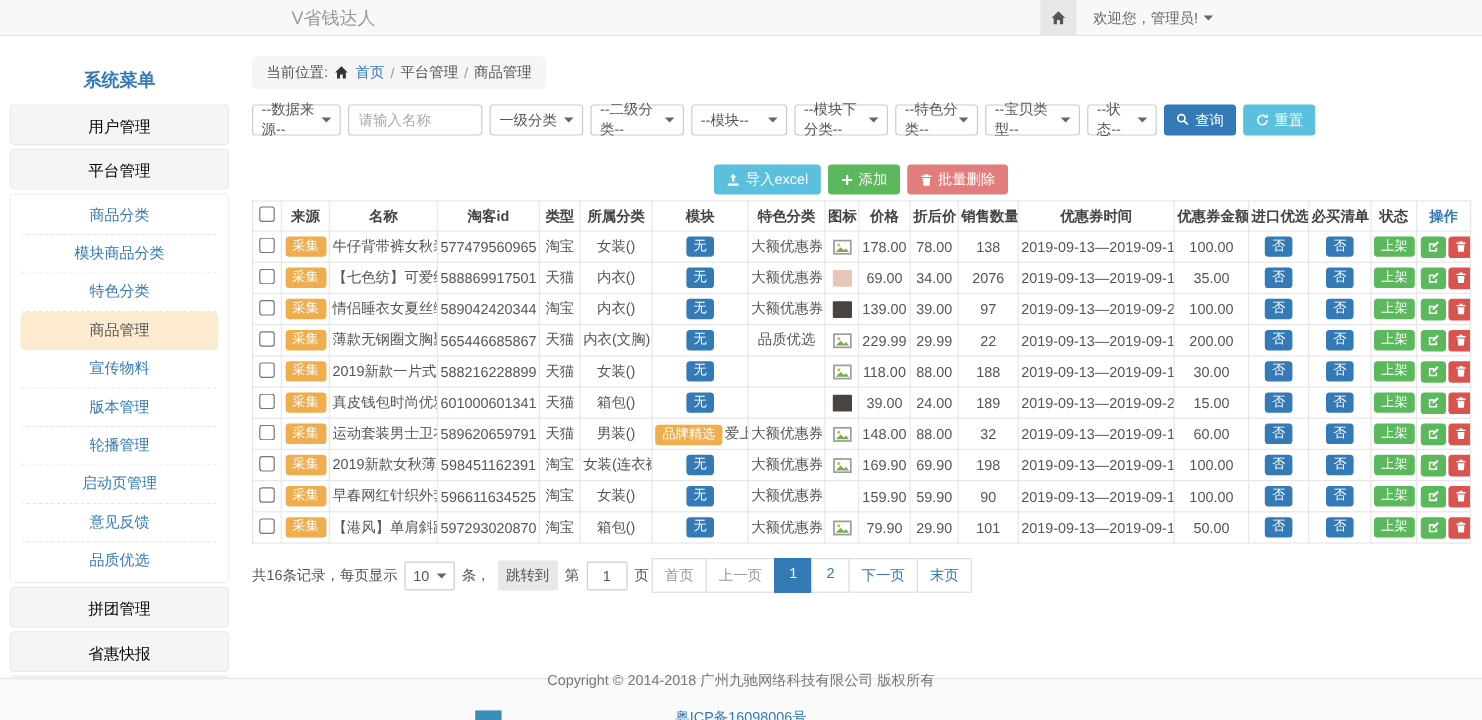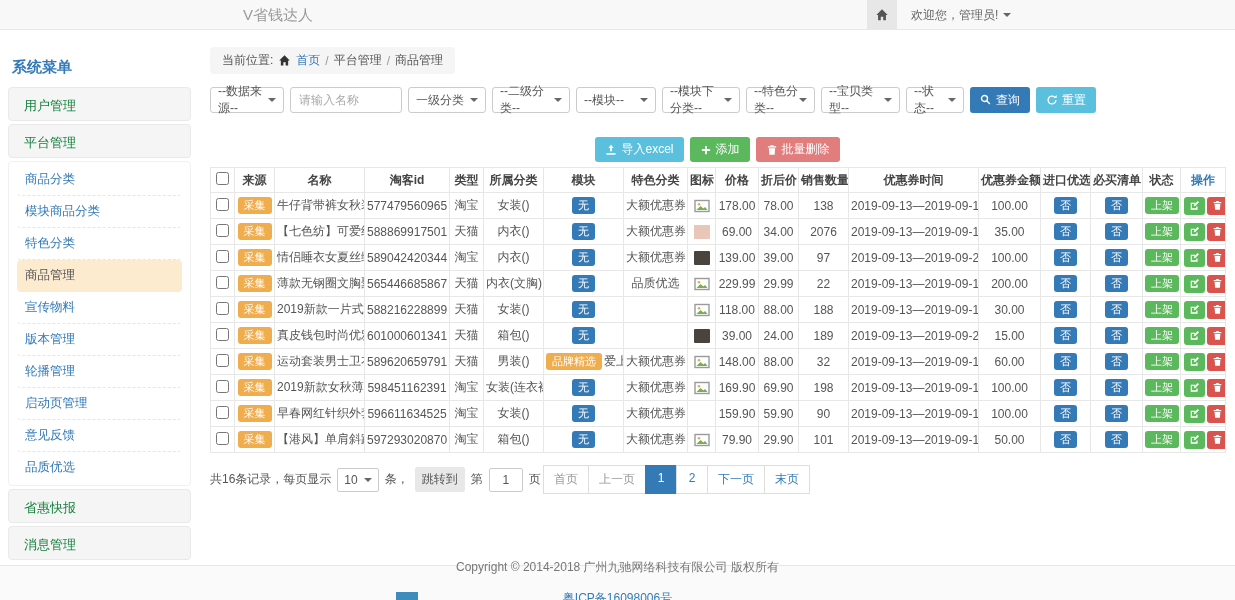--- a/index.html
+++ b/index.html
@@ -9,23 +9,23 @@
     font-size: 12px; color:#555; background:#fff; position:relative; overflow:hidden;
   }
   
   .topbar { position:absolute; top:0; left:0; right:0; height:30px; background:#f8f8f8; border-bottom:1px solid #e7e7e7; }
   .brand { position:absolute; left:243px; top:6px; font-size:15px; color:#9a9a9a; }
   .topbar-right { position:absolute; left:867px; top:0; height:30px; display:flex; align-items:center; }
   .home-box { width:30px; height:30px; background:#e7e7e7; display:flex; align-items:center; justify-content:center; cursor:pointer; }
   .welcome { padding:0 14px; color:#666; display:flex; align-items:center; gap:5px; cursor:pointer; }
   .caret { display:inline-block; width:0; height:0; border-left:4px solid transparent; border-right:4px solid transparent; border-top:4px solid #666; }
   
-  .sidebar { position:absolute; left:8px; top:50px; width:183px; }
+  .sidebar { position:absolute; left:8px; top:50px; width:183px;text-align:center; }
   .sidebar-title { color:#337ab7; font-size:15px; font-weight:bold; padding:8px 4px 10px 4px; }
-  .menu-panel { background:#f5f5f5; border:1px solid #e9e9e9; border-radius:4px; margin-bottom:3px; padding:9px 15px; color:#15803d; font-size:13px; height:34px; cursor:pointer; }
+  .menu-panel { background:#f5f5f5; border:1px solid #e9e9e9; border-radius:4px; margin-bottom:3px; padding:9px 15px; color:#000000; font-size:13px; height:34px; cursor:pointer; }
   .submenu { background:#fff; border:1px solid #f0f0f0; border-radius:4px; margin-bottom:3px; padding:2px 8px; }
   .submenu-item { display:block; color:#337ab7; font-size:12.5px; padding:7px 8px; border-bottom:1px dashed #e5e5e5; cursor:pointer; border-radius:4px; }
   .submenu-item:last-child { border-bottom:none; }
   .submenu-item.active { background:#fdebd0; color:#555; border-bottom-color:transparent; }
   
   .main { position:absolute; left:210px; top:47px; width:1015px; }
   .breadcrumb { display:inline-flex; align-items:center; gap:5px; background:#f5f5f5; border-radius:4px; padding:5px 12px; color:#555; margin-bottom:13px; }
   .breadcrumb a { color:#337ab7; text-decoration:none; cursor:pointer; }
   .bc-sep { color:#999; }
   .filter-row { display:flex; align-items:center; gap:6px; margin-bottom:24px; }
@@ -102,20 +102,21 @@
         <span class="submenu-item">模块商品分类</span>
         <span class="submenu-item">特色分类</span>
         <span class="submenu-item active">商品管理</span>
         <span class="submenu-item">宣传物料</span>
         <span class="submenu-item">版本管理</span>
         <span class="submenu-item">轮播管理</span>
         <span class="submenu-item">启动页管理</span>
         <span class="submenu-item">意见反馈</span>
         <span class="submenu-item">品质优选</span>
       </div>
+      <div class="menu-panel">拼团管理</div>
       <div class="menu-panel">省惠快报</div>
       <div class="menu-panel">消息管理</div>
     </div>
 </aside>
 
 <main class="main">
   <div class="breadcrumb">
     <span>当前位置:</span>
     <span id="bc-home-icon">
         <svg width="13" height="13" viewBox="0 0 16 16">

